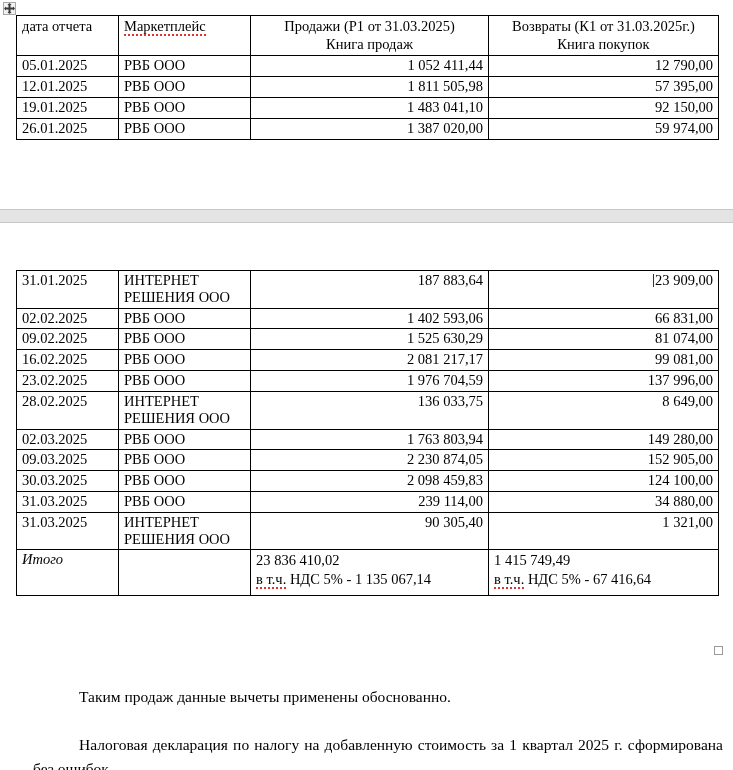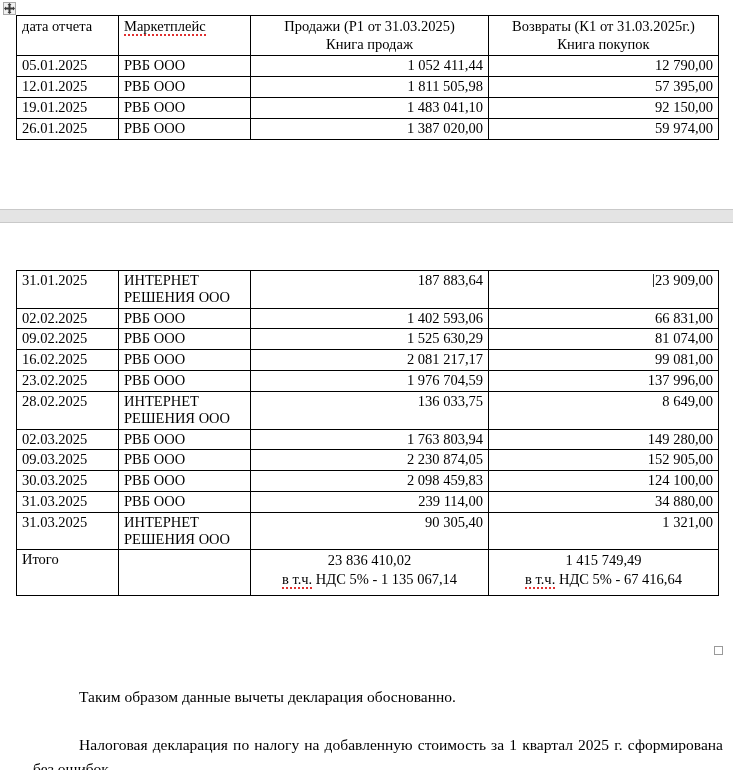--- a/index.html
+++ b/index.html
@@ -69,24 +69,24 @@
   }
   .hdr-cell.left-lbl { text-align: left; }
 
   .spell {
     border-bottom: 2px dotted #e03030;
     padding-bottom: 0px;
   }
 
   td.tall { height: 36px; }
 
-  .total-lbl { font-weight: bold; }
+  .total-lbl { font-weight: bold; font-style: italic; }
   .total-val {
     font-weight: bold;
-    text-align: center;
+    text-align: left;
     line-height: 1.3;
   }
   .total-val .vat { white-space: nowrap; }
 
   
   .caret {
     display: inline-block;
     width: 0;
     border-left: 1px solid #333;
     height: 0.95em;
@@ -270,14 +270,14 @@
       <td class="c-ret total-val">
         <span>1 415 749,49</span><br>
         <span class="vat"><span class="spell">в т.ч.</span><span> НДС 5% -  67 416,64</span></span>
       </td>
     </tr>
   </tbody>
 </table>
 
 <div class="resize-handle" style="left:714px; top:646px;"></div>
 
-<p class="para" style="top:669px;">Таким образом данные вычеты декларация обоснованно.</p>
+<p class="para" style="top:669px;">Таким продаж данные вычеты применены обоснованно.</p>
 <p class="para" style="top:701px;margin-top:32px;">Налоговая декларация по налогу на добавленную стоимость за 1 квартал 2025 г. сформирована без ошибок.</p>
 
 </body></html>

